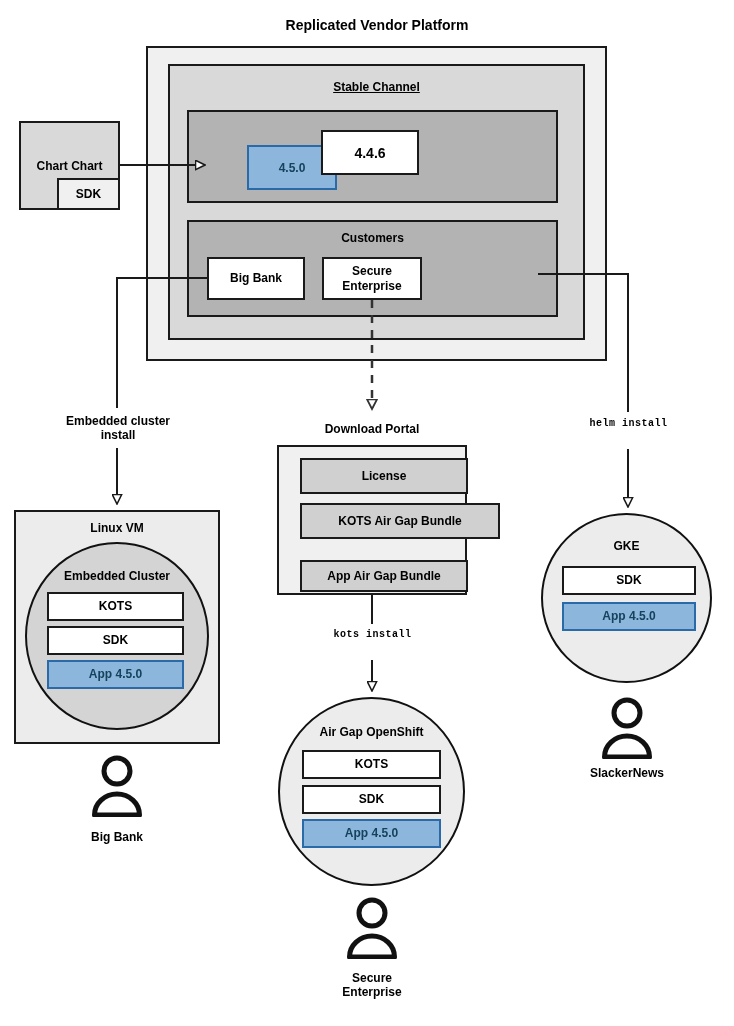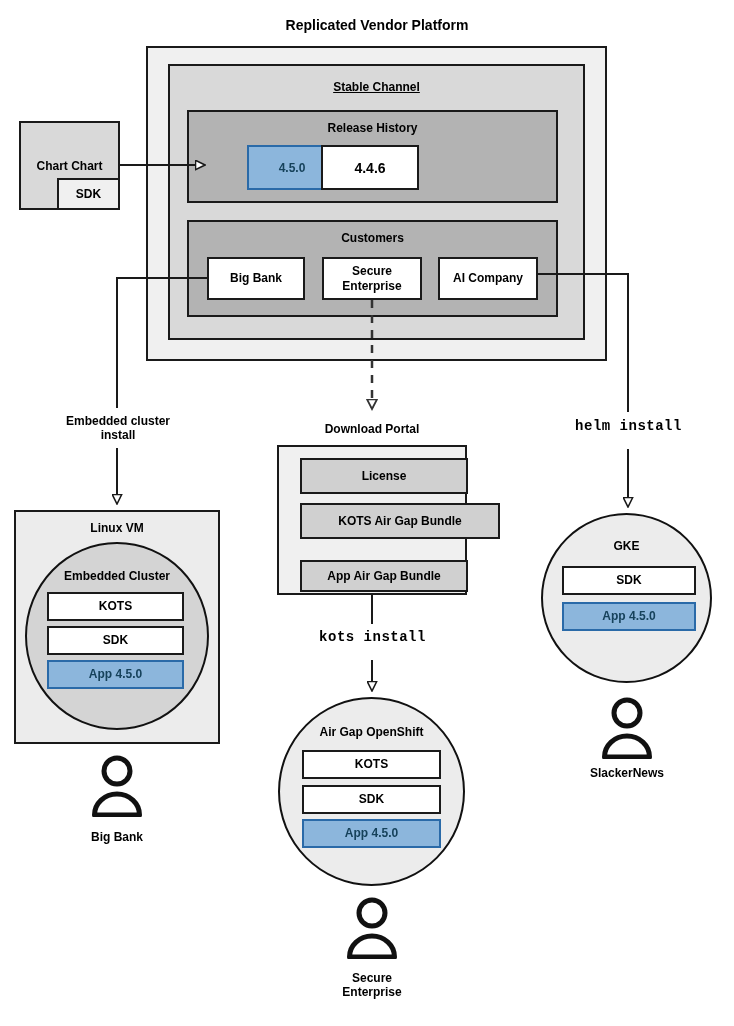--- a/index.html
+++ b/index.html
@@ -18,21 +18,21 @@
   .f-l1{background:#f0f0f0;}   
   .f-l2{background:#d9d9d9;}   
   .f-l3{background:#b3b3b3;}   
   .f-l4{background:#d0d0d0;margin-left:12px;}   
   .f-blue{background:#8cb6dc;border-color:#2a6aa8;color:#16425b;}
   .f-vm{background:#ececec;}
   .f-ec{background:#d4d4d4;}
   .f-circ{background:#ececec;}
   .t12{font-size:12px;}
   .t13{font-size:14px;}
-  .mono{font-family:"Liberation Mono",monospace;font-weight:bold;font-size:14px;letter-spacing:0.5px;text-align:center;}
+  .mono{font-family:"Liberation Mono",monospace;font-weight:bold;font-size:10px;letter-spacing:0.5px;text-align:center;}
 
   .circle{position:absolute;box-sizing:border-box;border:2.5px solid #111;border-radius:50%;}
 
   svg.overlay{position:absolute;left:0;top:0;width:734px;height:1026px;
               pointer-events:none;overflow:visible;}
   .ln{stroke:#1a1a1a;stroke-width:2;fill:none;}
   .dash{stroke:#333;stroke-width:2.5;fill:none;stroke-dasharray:8 7;}
   .person{position:absolute;}
 </style>
 </head>
@@ -41,32 +41,30 @@
 <div id="stage">
 
   <div class="lbl t13" style="left:147px;top:17px;width:460px;">Replicated Vendor Platform</div>
 
   <div class="box f-l1" style="left:146px;top:46px;width:461px;height:315px;"></div>
 
   <div class="box f-l2" style="left:168px;top:64px;width:417px;height:276px;"></div>
   <div class="lbl t12" style="left:168px;top:80px;width:417px;text-decoration:underline;">Stable Channel</div>
 
   <div class="box f-l3" style="left:187px;top:110px;width:371px;height:93px;"></div>
-  <div class="lbl t12" style="left:187px;top:121px;width:371px;">Release History</div>
 
   <div class="box f-blue ctr t12" style="left:213px;top:145px;width:90px;height:45px;font-weight:bold;margin-left:34px;">4.5.0</div>
-  <div class="box f-white ctr t13" style="left:321px;top:145px;width:98px;height:45px;font-weight:bold;">4.4.6</div>
+  <div class="box f-white ctr t13" style="left:321px;top:130px;width:98px;height:45px;font-weight:bold;">4.4.6</div>
 
   <div class="box f-l3" style="left:187px;top:220px;width:371px;height:97px;"></div>
   <div class="lbl t12" style="left:187px;top:231px;width:371px;">Customers</div>
 
   <div class="box f-white ctr lbl t12" style="left:207px;top:257px;width:98px;height:43px;">Big Bank</div>
   <div class="box f-white ctr lbl t12" style="left:322px;top:257px;width:100px;height:43px;">Secure
 Enterprise</div>
-  <div class="box f-white ctr lbl t12" style="left:438px;top:257px;width:100px;height:43px;">AI Company</div>
 
   <div class="box f-l2" style="left:19px;top:121px;width:101px;height:89px;"></div>
   <div class="lbl t12" style="left:19px;top:159px;width:101px;">Chart Chart</div>
   <div class="box f-l1 ctr lbl t12" style="left:57px;top:178px;width:63px;height:32px;">SDK</div>
 
   <div class="lbl t12" style="left:47px;top:414px;width:142px;">Embedded cluster
 install</div>
   <div class="lbl mono" style="left:300px;top:629px;width:145px;">kots install</div>
   <div class="lbl mono" style="left:556px;top:418px;width:145px;">helm install</div>
 

